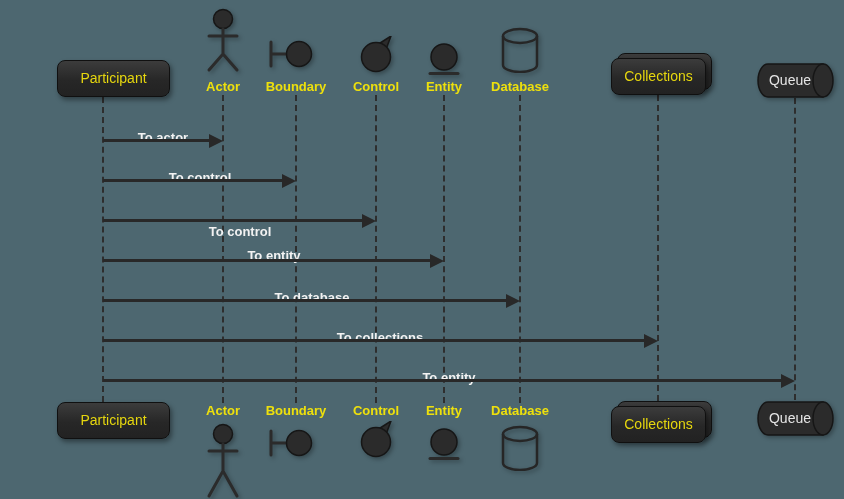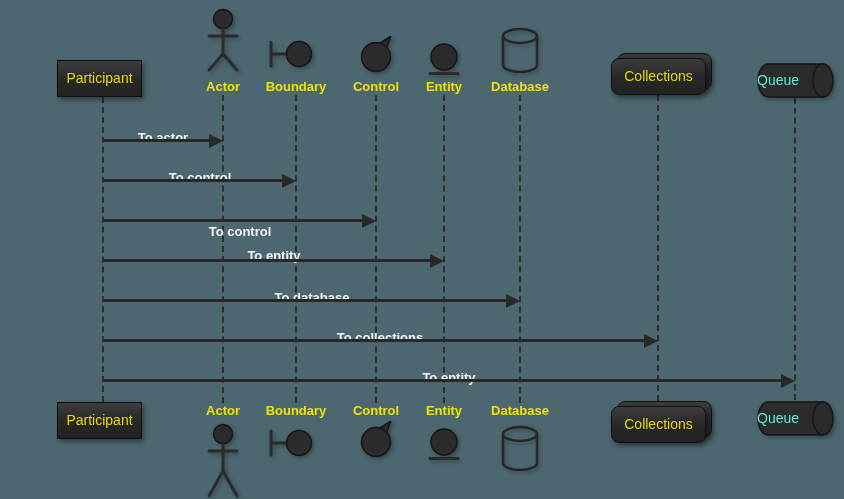--- a/index.html
+++ b/index.html
@@ -17,21 +17,21 @@
   }
   .msg-line{
     position:absolute;height:3px;background:#282828;z-index:2;
   }
   .msg-head{
     position:absolute;width:0;height:0;z-index:2;
     border-top:7px solid transparent;border-bottom:7px solid transparent;
     border-left:14px solid #282828;
   }
   .pbox{
-    position:absolute;width:85px;height:37px;border-radius:0;z-index:3;
+    position:absolute;width:113px;height:37px;border-radius:8px;z-index:3;
     background:linear-gradient(180deg,#3c3c3c 0%,#272727 55%,#222 100%);
     border:1.5px solid #101010;box-sizing:border-box;
     box-shadow:2px 3px 5px rgba(0,0,0,0.40);
     color:#e6d70e;font-size:14px;text-align:center;line-height:34px;
   }
   .stackbox{
     position:absolute;width:95px;height:37px;border-radius:8px;
     background:linear-gradient(180deg,#3c3c3c 0%,#272727 55%,#222 100%);
     border:1.5px solid #101010;box-sizing:border-box;
     box-shadow:2px 3px 5px rgba(0,0,0,0.40);
@@ -39,21 +39,21 @@
   }
   .pname{
     position:absolute;width:90px;height:15px;text-align:center;z-index:3;
     color:#eee00c;font-size:13px;font-weight:bold;line-height:15px;
   }
   .icon-svg{
     position:absolute;z-index:3;
     filter:drop-shadow(2px 2px 2px rgba(0,0,0,0.30));
   }
   .qtext{
-    position:absolute;z-index:4;color:#5eead4;font-size:14px;text-align:left;
+    position:absolute;z-index:4;color:#e5e5e5;font-size:14px;text-align:center;
   }
   .stroke{stroke:#2b2b2b;stroke-width:3;stroke-linecap:round;fill:none;}
   .fillshape{fill:#2b2b2b;stroke:#161616;stroke-width:1.5;}
   .outline{fill:none;stroke:#262626;stroke-width:2.5;}
 </style>
 </head>
 <body>
 
 <div class="canvas">
 

